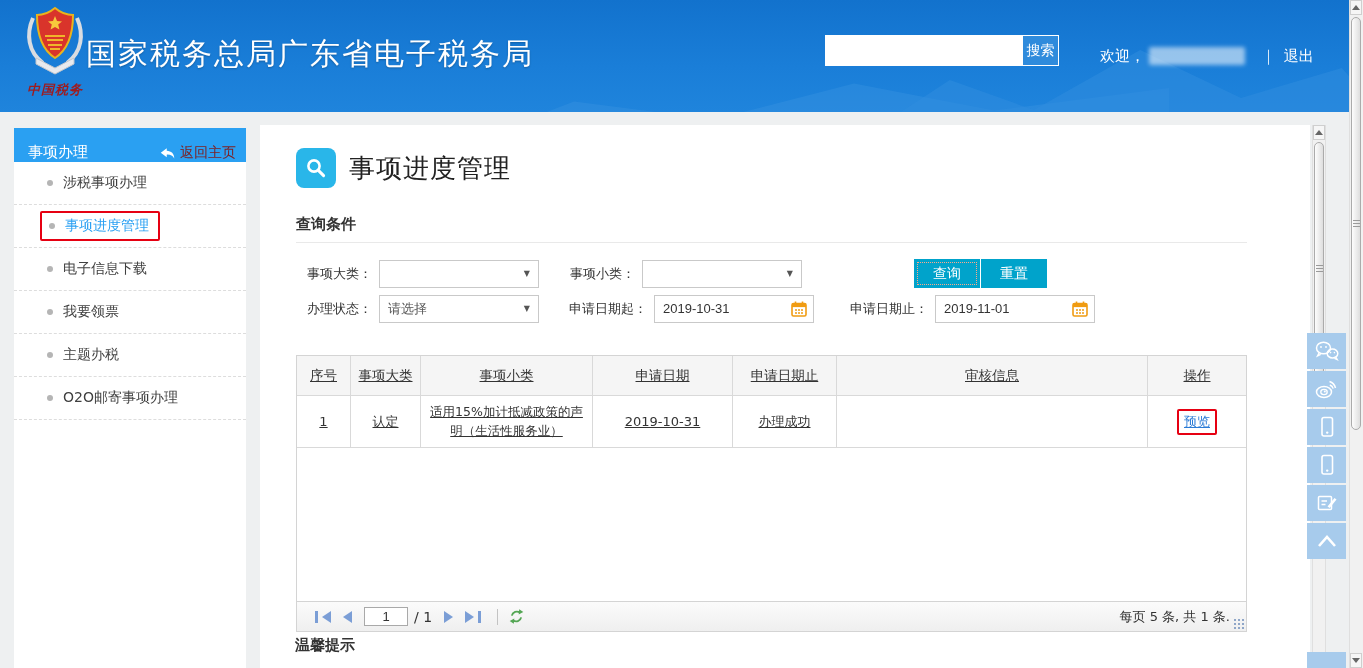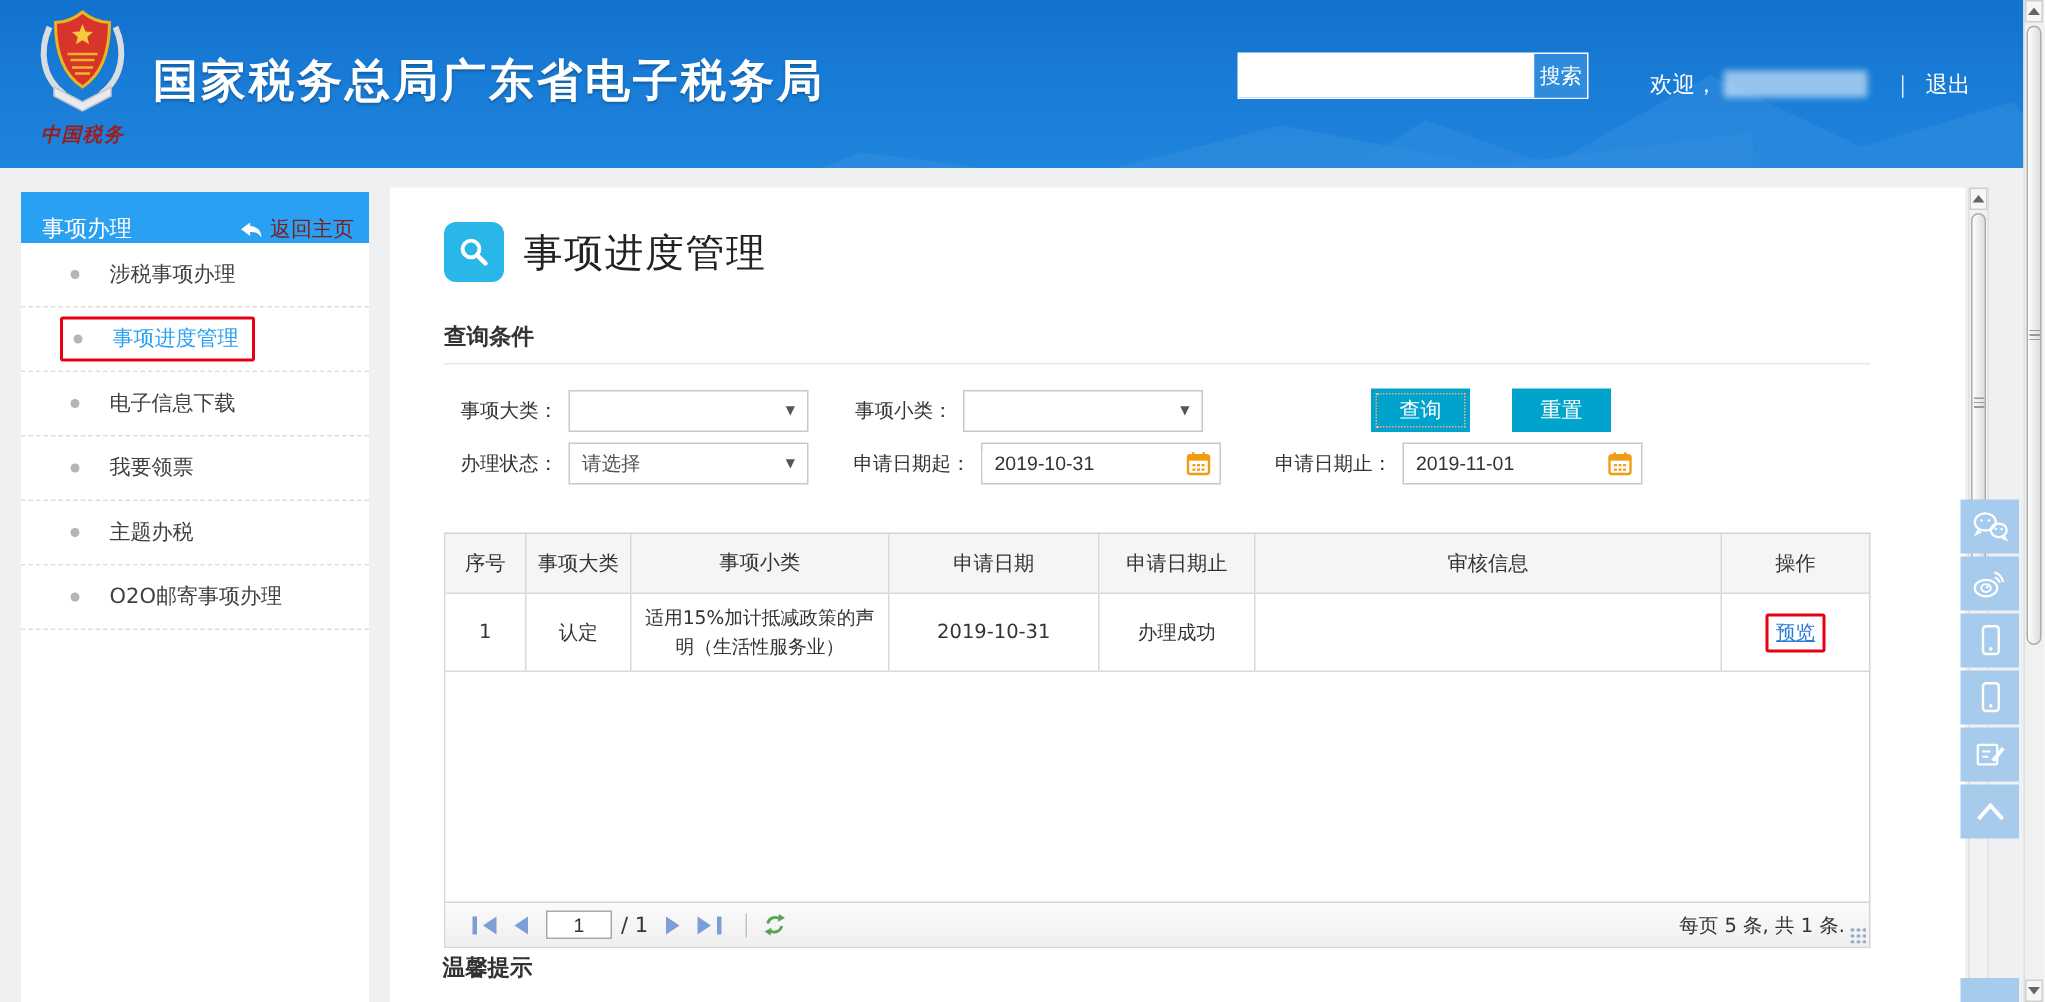--- a/index.html
+++ b/index.html
@@ -10,43 +10,43 @@
   
   .app-header { position:absolute; left:0; top:0; width:1349px; height:112px;
     background:linear-gradient(180deg,#1272cd 0%,#1a7ed8 60%,#1f84dc 100%); overflow:hidden; }
   .mountain1 { position:absolute; right:-60px; bottom:-34px; width:560px; height:120px;
     background:#2f8cde; opacity:.55; clip-path:polygon(0 100%,18% 45%,33% 70%,52% 20%,70% 60%,88% 35%,100% 100%); }
   .mountain2 { position:absolute; right:180px; bottom:-30px; width:700px; height:90px;
     background:#3a94e2; opacity:.4; clip-path:polygon(0 100%,15% 55%,35% 75%,55% 35%,75% 65%,100% 40%,100% 100%); }
   .logo-wrap { position:absolute; left:16px; top:6px; width:78px; text-align:center; }
   .logo-caption { margin-top:1px; font-size:13px; font-weight:bold; font-style:italic;
     color:#9e1b1e; font-family:"DejaVu Serif","Liberation Serif",serif; letter-spacing:1px; }
-  .site-title { position:absolute; left:102px; top:34px; color:#fff; font-size:30px;
-    font-weight:bold; letter-spacing:2px; text-shadow:0 1px 2px rgba(0,0,0,.25); }
+  .site-title { position:absolute; left:86px; top:34px; color:#fff; font-size:30px;
+    font-weight:normal; letter-spacing:2px; text-shadow:0 1px 2px rgba(0,0,0,.25); }
   .search-group { position:absolute; left:825px; top:35px; width:234px; height:31px;
     border:1px solid #fff; display:flex; }
   .search-input { flex:1; border:0; outline:none; background:#fff; padding:0 8px; font-size:14px; }
   .search-btn { width:54px; border:0; background:#2f8bdc; color:#fff; font-size:14px; cursor:pointer; }
   .user-area { position:absolute; left:1100px; top:44px; height:24px; display:flex;
     align-items:center; color:#fff; font-size:15px; }
   .masked-name { width:96px; height:18px; margin:0 8px 0 4px; border-radius:2px;
     background:rgba(255,255,255,.55); filter:blur(2px); }
   .user-divider { margin:0 8px; opacity:.9; }
   .logout-link { color:#fff; text-decoration:none; }
 
   
   .sidebar { position:absolute; left:14px; top:128px; width:232px; height:540px; background:#fff; }
   .sb-header { height:34px; background:#2aa0f2; color:#fff; display:flex; align-items:flex-end;
     justify-content:space-between; padding:0 10px 0 14px; font-size:15px; }
   .back-home { display:flex; align-items:center; gap:5px; color:#7f1d1d; font-size:14px;
     text-decoration:none; cursor:pointer; }
   .sb-list { list-style:none; }
   .sb-item { height:43px; display:flex; align-items:center; padding-left:26px;
     border-bottom:1px dashed #ddd; font-size:14px; color:#404040; cursor:pointer; }
-  .sb-item .wrap { display:flex; align-items:center; gap:20px; padding:4px 9px 4px 7px; }
+  .sb-item .wrap { display:flex; align-items:center; gap:10px; padding:4px 9px 4px 7px; }
   .bullet { width:6px; height:6px; border-radius:50%; background:#b5b5b5; flex:0 0 auto; }
   .sb-item.active .wrap { border:2px solid #e60012; border-radius:2px; }
   .sb-item.active .label { color:#2aa0f2; }
 
   
   .main-panel { position:absolute; left:260px; top:125px; width:1050px; height:543px; background:#fff; }
   .page-title-row { position:absolute; left:36px; top:23px; display:flex; align-items:center; gap:13px; }
   .page-title-icon { width:40px; height:40px; background:#29b6e9; border-radius:8px;
     display:flex; align-items:center; justify-content:center; }
   .page-title { font-size:26px; color:#222; font-weight:500; letter-spacing:1px; }
@@ -58,32 +58,32 @@
   .f-label { width:76px; text-align:right; font-size:13px; color:#333; flex:0 0 auto; }
   .f-label.wide { width:88px; }
   .selectbox { width:160px; height:28px; margin-left:7px; border:1px solid #c9c9c9; background:#fff;
     display:flex; align-items:center; justify-content:space-between; padding:0 8px; font-size:13px;
     color:#555; cursor:pointer; }
   .caret { font-size:8px; color:#555; }
   .datebox { width:160px; height:28px; margin-left:7px; border:1px solid #c9c9c9; background:#fff;
     display:flex; align-items:center; padding:0 5px 0 0; }
   .datebox input { flex:1; min-width:0; border:0; outline:none; padding:0 8px; font-size:13px; color:#333; }
   .gap20 { width:20px; flex:0 0 auto; } .gap26 { width:26px; flex:0 0 auto; }
-  .btns { margin-left:112px; display:flex; gap:28px; }
+  .btns { margin-left:112px; display:flex; gap:1px; }
   .btn { width:66px; height:29px; border:0; background:#00a3cb; color:#fff; font-size:14px;
     cursor:pointer; position:relative; }
   .btn.query::after { content:""; position:absolute; inset:3px; border:1px dotted #ffa98a; }
 
   
   .grid { position:absolute; left:36px; top:230px; width:951px; height:277px;
     border:1px solid #d4d4d4; display:flex; flex-direction:column; background:#fff; }
   .g-head { display:flex; height:40px; background:#f5f5f5; border-bottom:1px solid #d9d9d9; }
   .g-row { display:flex; height:52px; border-bottom:1px solid #d9d9d9; background:#fff; }
   .cell { display:flex; align-items:center; justify-content:center; text-align:center;
-    font-size:13px; color:#333; border-right:1px solid #d9d9d9; padding:2px 6px; }
+    font-size:13px; color:#333; border-right:1px solid #d9d9d9; padding:2px 6px;text-decoration:underline; }
   .cell:last-child { border-right:0; }
   .g-head .cell { font-size:13.5px; }
   .c0{flex:0 0 54px;} .c1{flex:0 0 70px;} .c2{flex:0 0 172px; font-size:12.5px; line-height:1.5;}
   .c3{flex:0 0 140px;} .c4{flex:0 0 104px;} .c5{flex:0 0 311px;} .c6{flex:0 0 98px;}
   .g-empty { flex:1; background:#fff; }
   .red-box { display:inline-block; border:2px solid #e60012; border-radius:2px; padding:2px 5px; }
   .preview-link { color:#2b7bd6; font-size:13px; text-decoration:underline; cursor:pointer; }
 
   
   .pager { height:30px; background:linear-gradient(180deg,#fbfbfb,#efefef); border-top:1px solid #d4d4d4;

